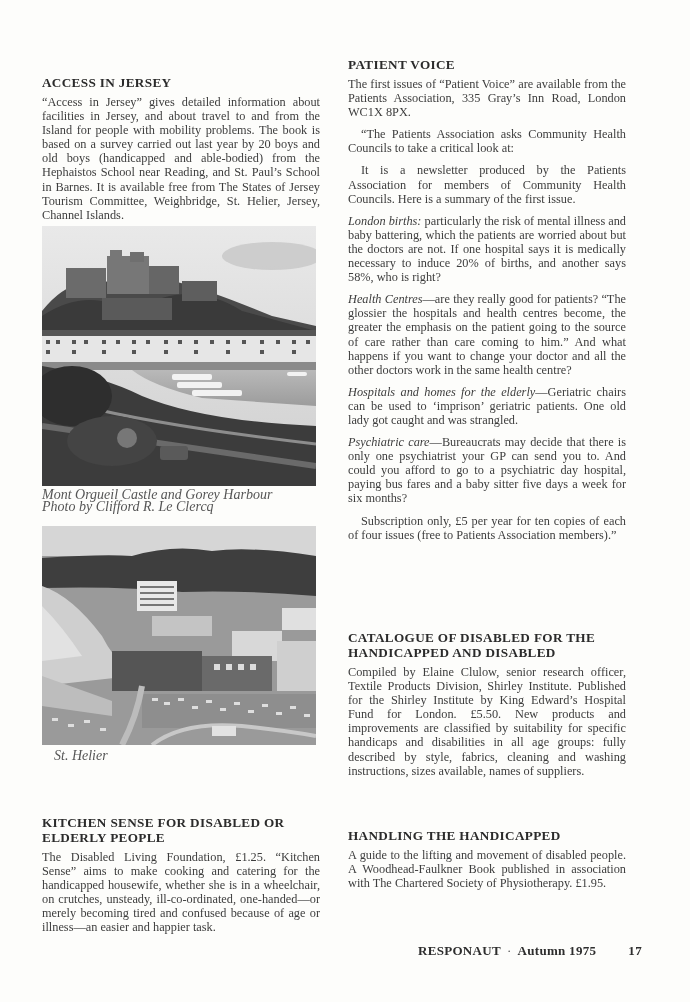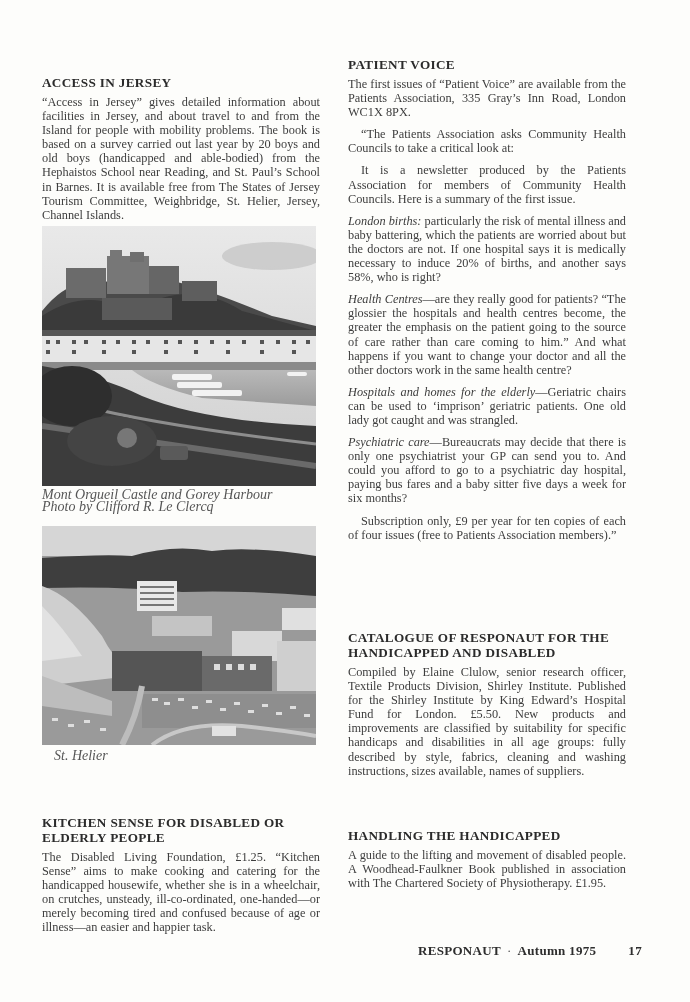--- a/index.html
+++ b/index.html
@@ -234,26 +234,26 @@
   </p>
   <p>
     <em>Health Centres</em><span>—are they really good for patients? “The glossier the hospitals and health centres become, the greater the emphasis on the patient going to the source of care rather than care coming to him.” And what happens if you want to change your doctor and all the other doctors work in the same health centre?</span>
   </p>
   <p>
     <em>Hospitals and homes for the elderly</em><span>—Geriatric chairs can be used to ‘imprison’ geriatric patients. One old lady got caught and was strangled.</span>
   </p>
   <p>
     <em>Psychiatric care</em><span>—Bureaucrats may decide that there is only one psychiatrist your GP can send you to. And could you afford to go to a psychiatric day hospital, paying bus fares and a baby sitter five days a week for six months?</span>
   </p>
-  <p class="indent">Subscription only, £9 per year for ten copies of each of four issues (free to Patients Association members).”</p>
+  <p class="indent">Subscription only, £5 per year for ten copies of each of four issues (free to Patients Association members).”</p>
 </section>
 
 <section class="block" style="left:348px; top:630px;">
   <h2>
-    <span>CATALOGUE OF RESPONAUT FOR THE</span><br>
+    <span>CATALOGUE OF DISABLED FOR THE</span><br>
     <span>HANDICAPPED AND DISABLED</span>
   </h2>
   <p>Compiled by Elaine Clulow, senior research officer, Textile Products Division, Shirley Institute. Published for the Shirley Institute by King Edward’s Hospital Fund for London. £5.50. New products and improvements are classified by suitability for specific handicaps and disabilities in all age groups: fully described by style, fabrics, cleaning and washing instructions, sizes available, names of suppliers.</p>
 </section>
 
 <section class="block" style="left:348px; top:828px;">
   <h2>HANDLING THE HANDICAPPED</h2>
   <p>A guide to the lifting and movement of disabled people. A Woodhead-Faulkner Book published in association with The Chartered Society of Physiotherapy. £1.95.</p>
 </section>
 

